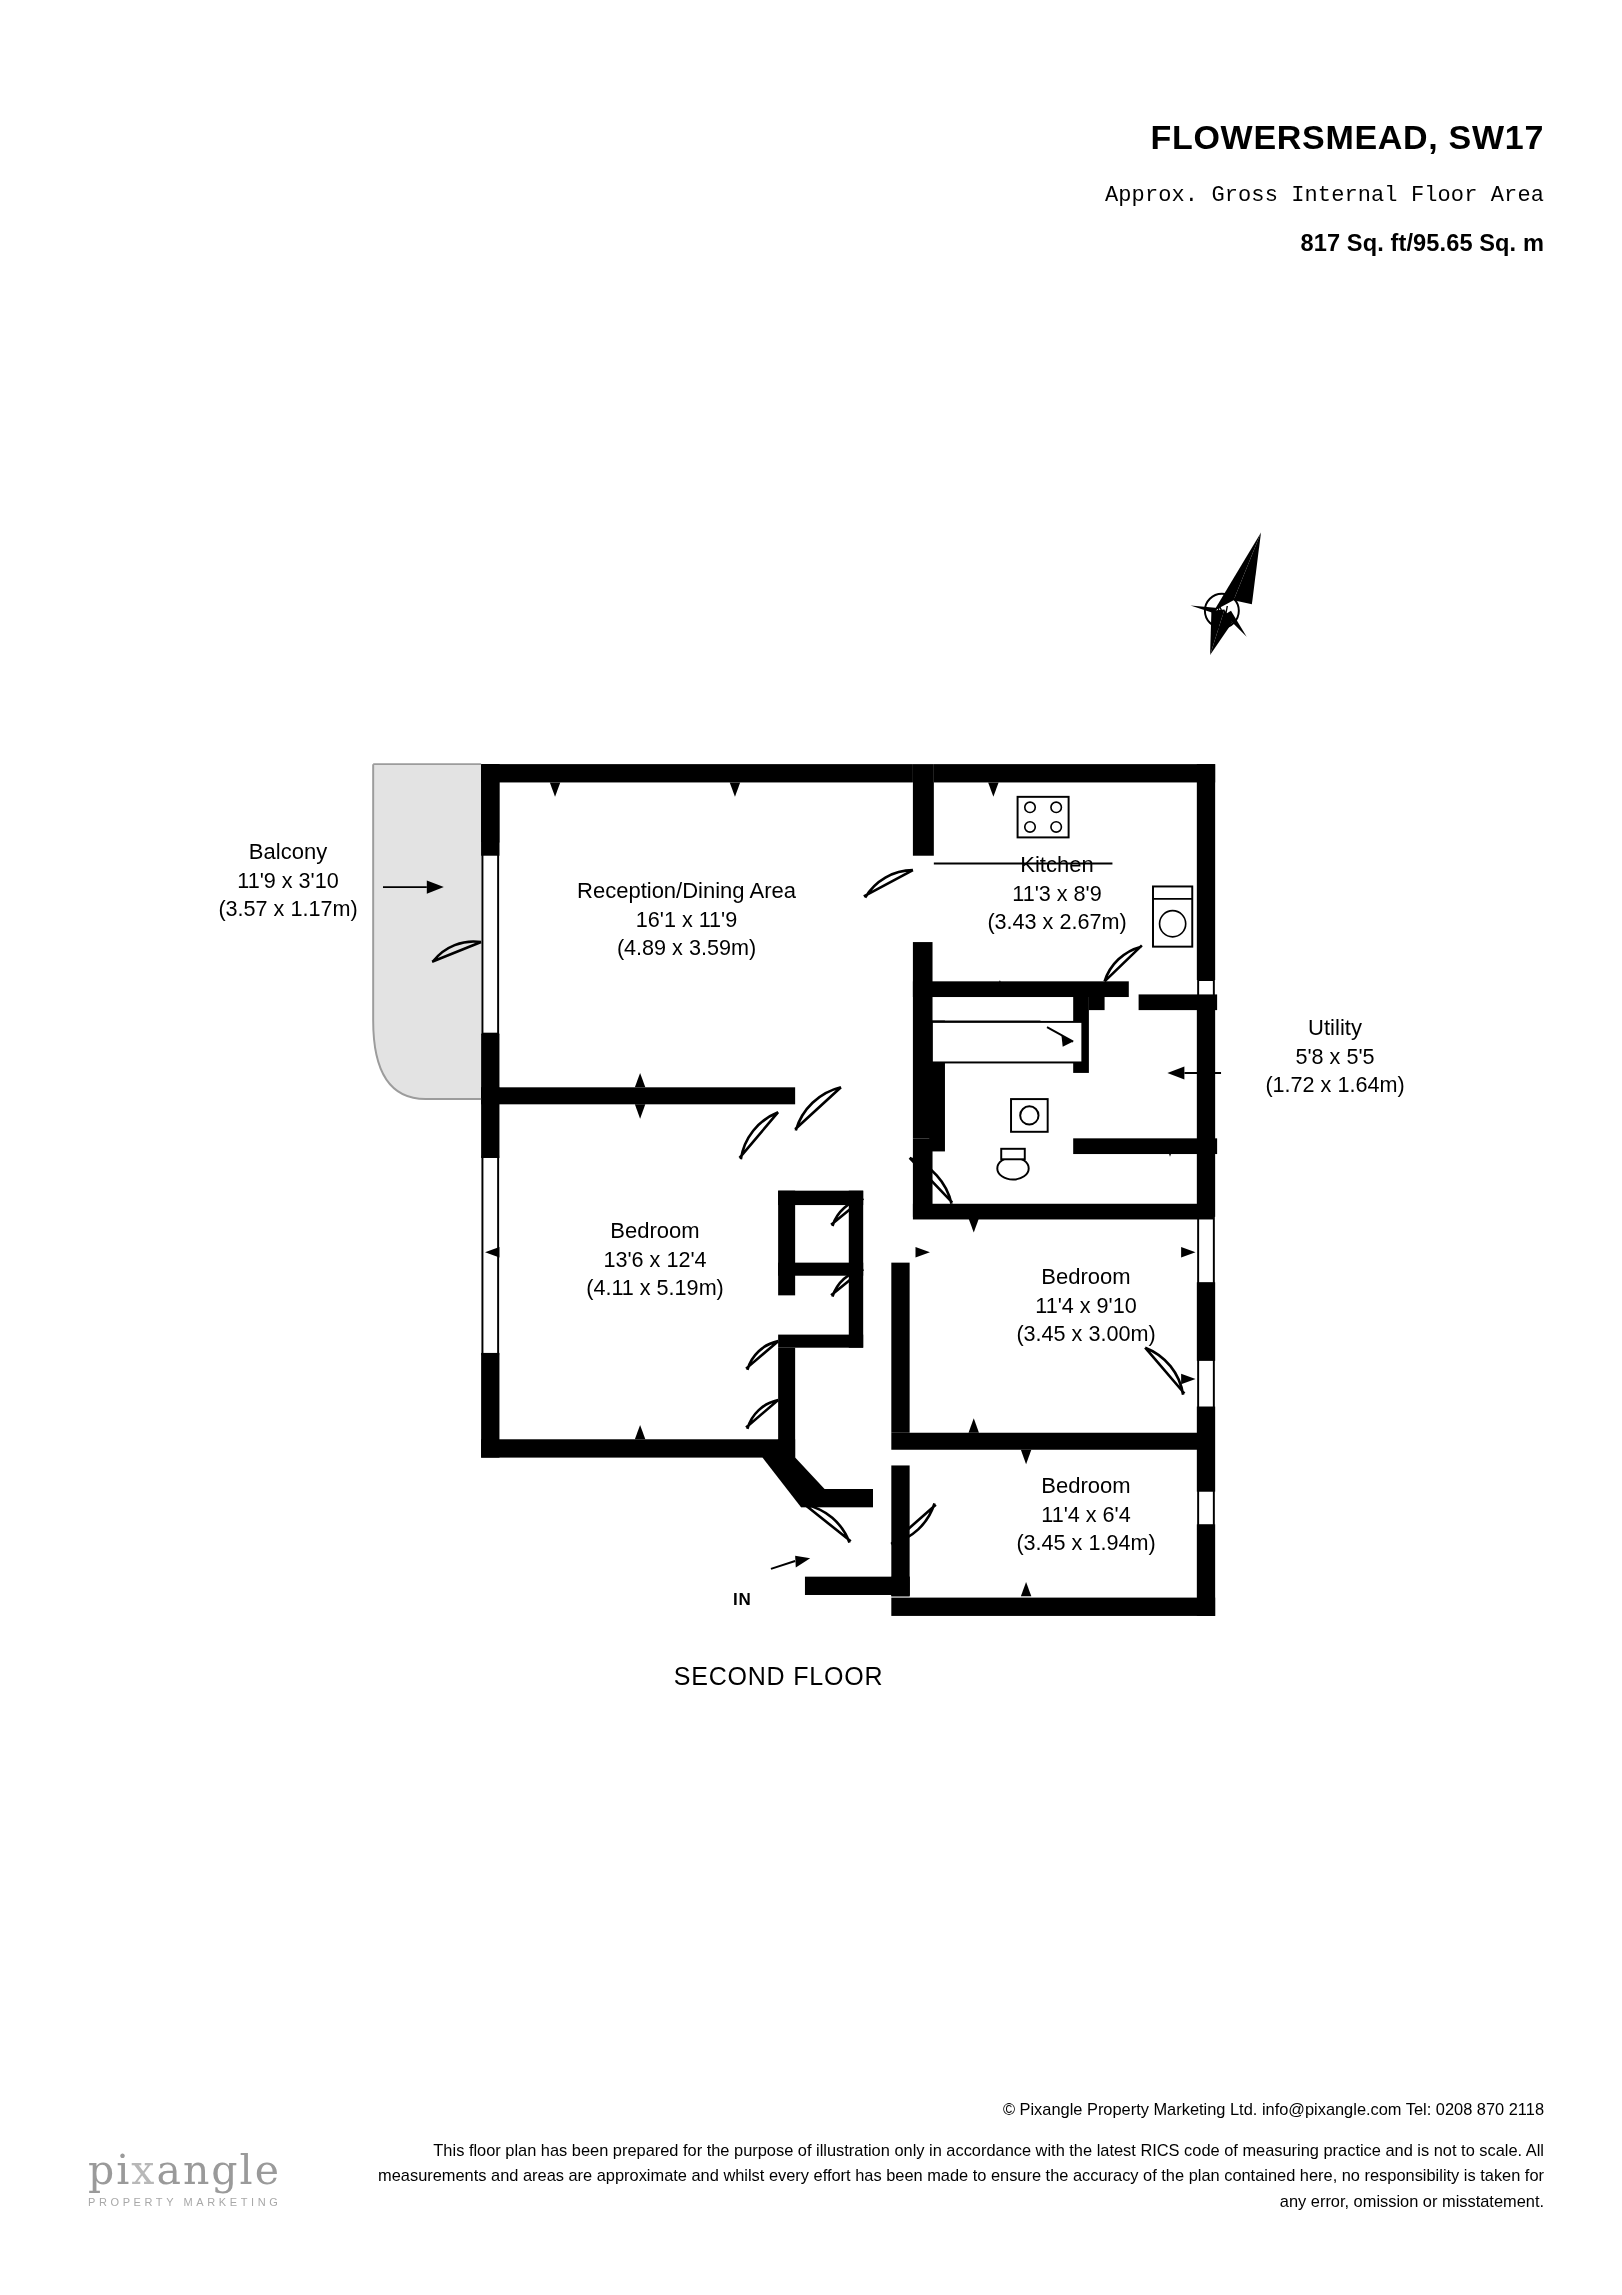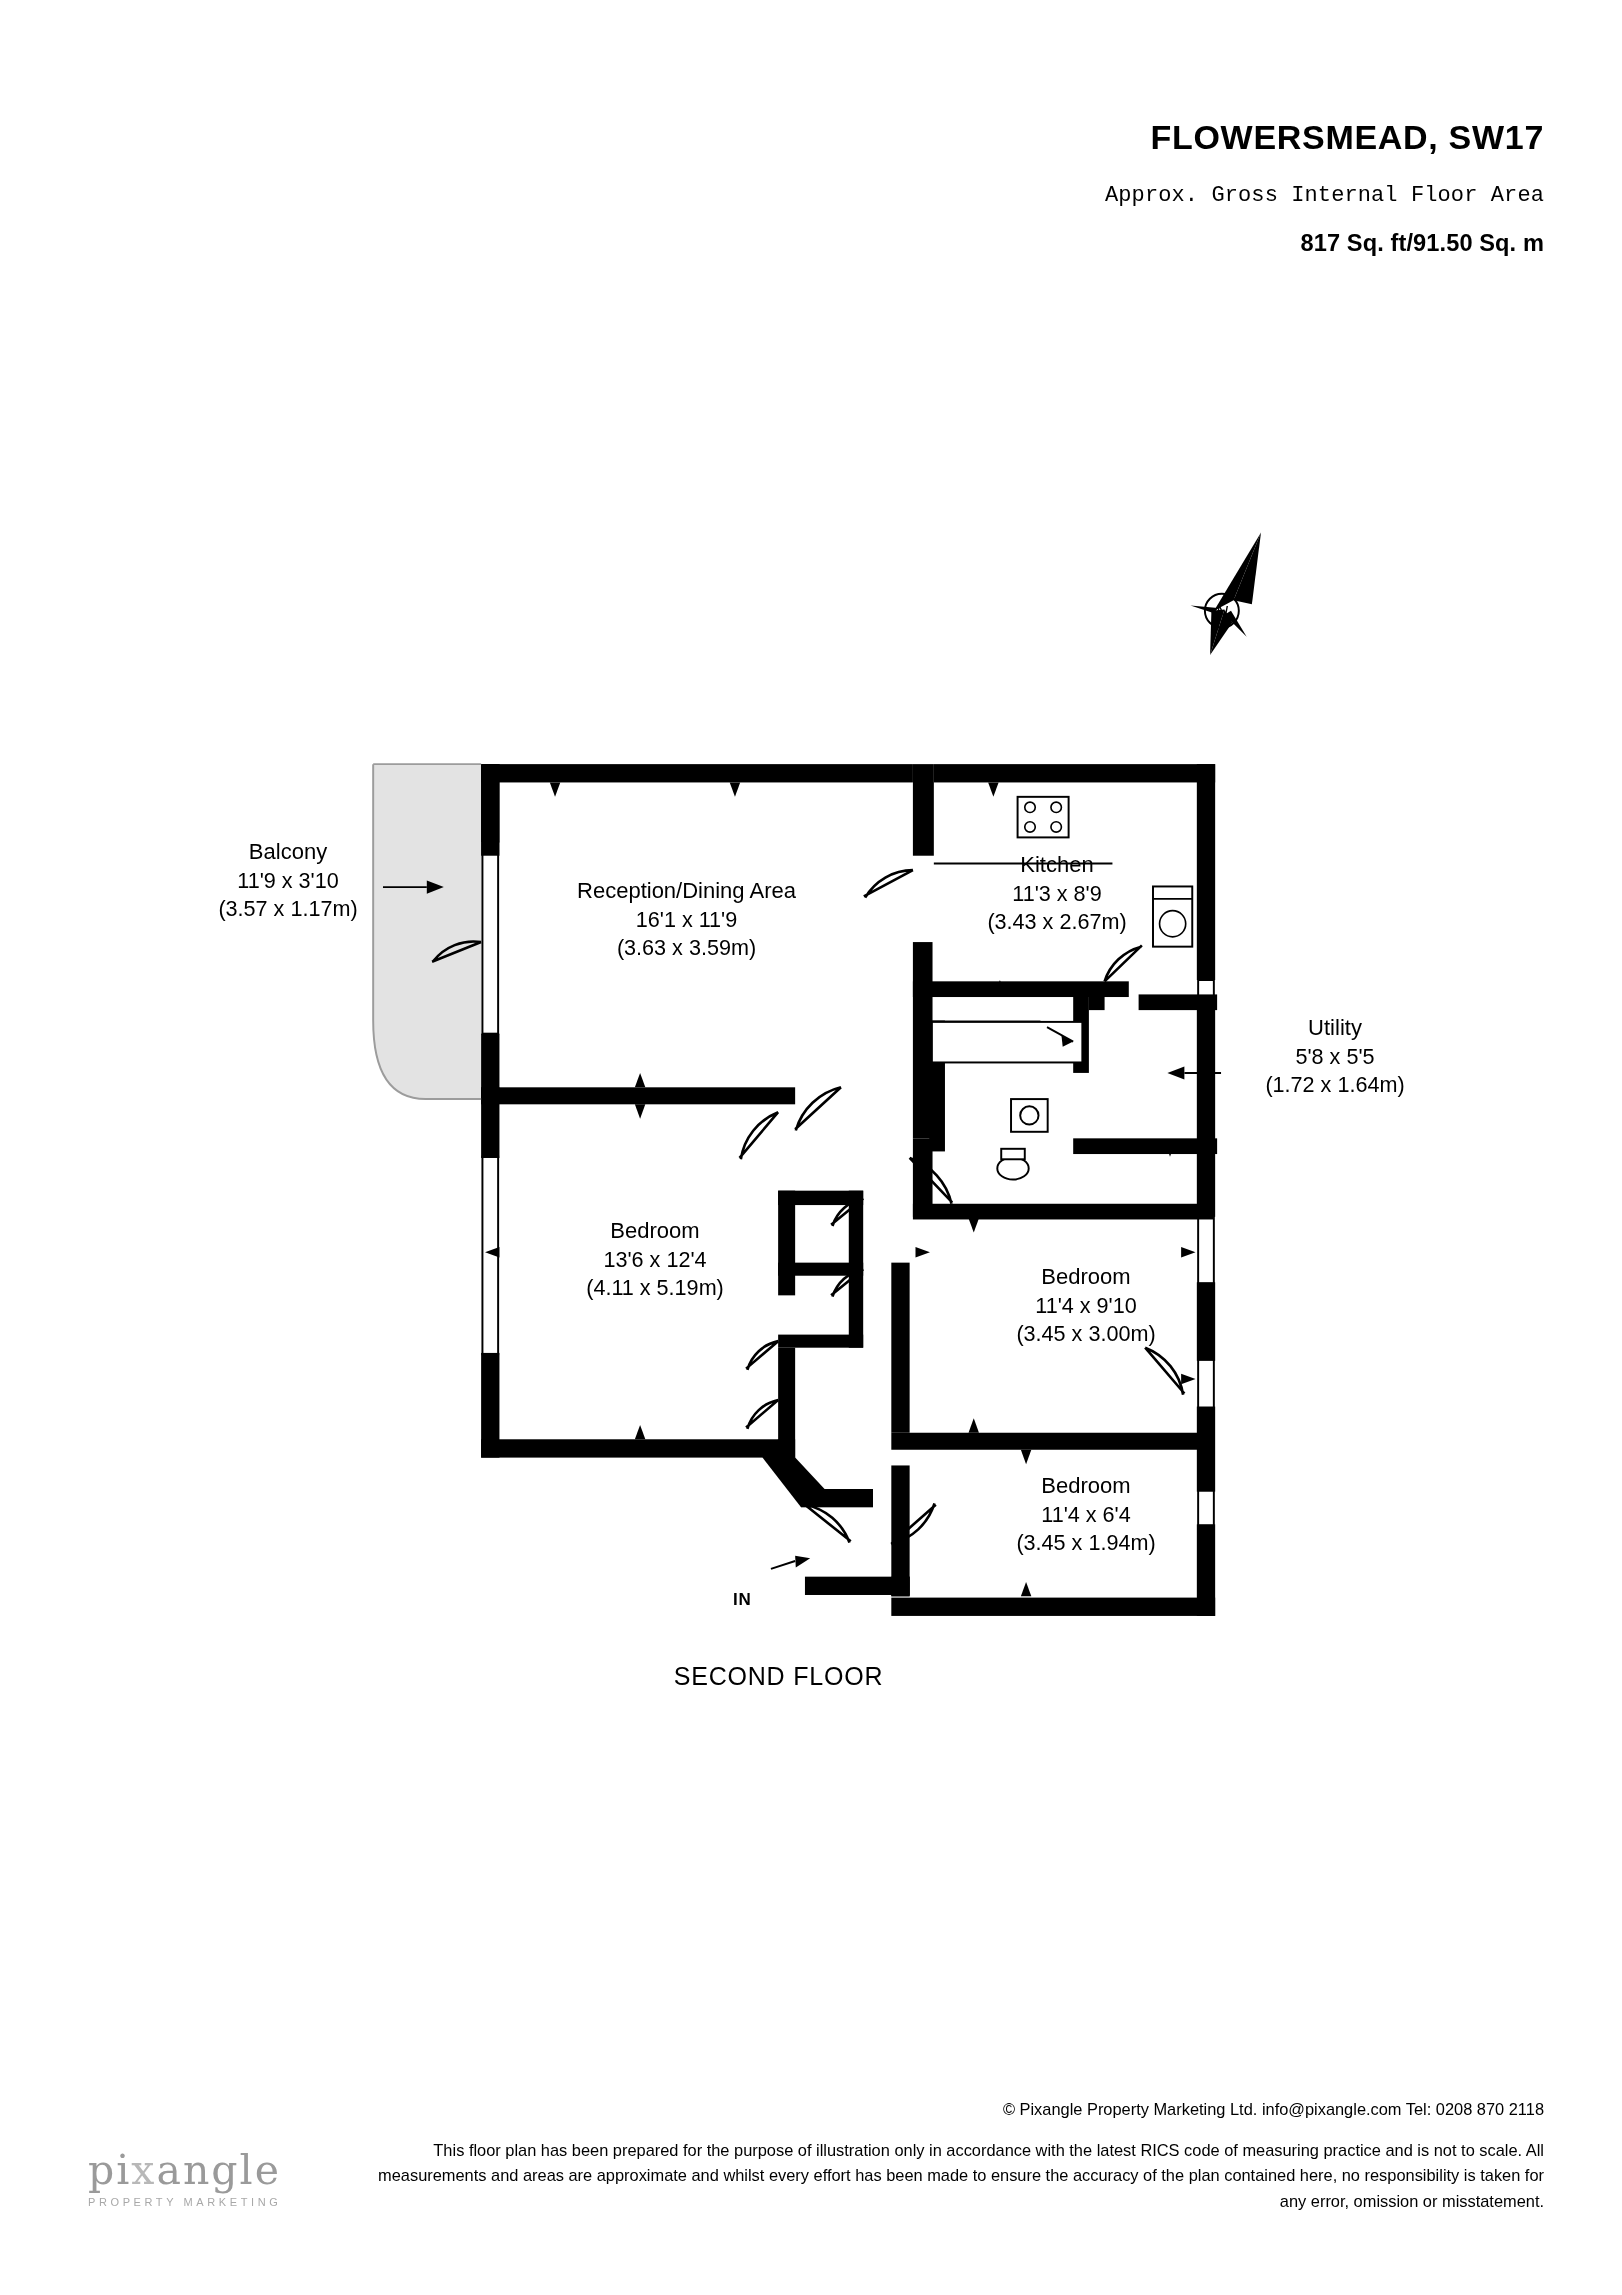--- a/index.html
+++ b/index.html
@@ -150,21 +150,21 @@
     color: #a8a8a8;
     margin-top: 5.2px;
   }
 </style>
 </head>
 <body>
 
 <div id="header">
   <div id="title">FLOWERSMEAD, SW17</div>
   <div id="subtitle">Approx. Gross Internal Floor Area</div>
-  <div id="area">817 Sq. ft/91.50 Sq. m</div>
+  <div id="area">817 Sq. ft/95.65 Sq. m</div>
 </div>
 
 <div id="compass">
   <svg width="124" height="157" viewBox="0 0 190 240">
 
     <polygon points="118,8 76,112 46,128" fill="#000"></polygon>
     <polygon points="118,8 76,112 104,118" fill="#000"></polygon>
 
     <polygon points="40,196 62,126 42,128" fill="#000"></polygon>
     <polygon points="40,196 62,126 74,146" fill="#000"></polygon>
@@ -351,21 +351,21 @@
 
 <div class="lbl" id="label-balcony">
   <span class="rn">Balcony</span>
   <span class="dim">11'9 x 3'10</span>
   <span class="dim">(3.57 x 1.17m)</span>
 </div>
 
 <div class="lbl" id="label-reception">
   <span class="rn">Reception/Dining Area</span>
   <span class="dim">16'1 x 11'9</span>
-  <span class="dim">(3.63 x 3.59m)</span>
+  <span class="dim">(4.89 x 3.59m)</span>
 </div>
 
 <div class="lbl" id="label-kitchen">
   <span class="rn">Kitchen</span>
   <span class="dim">11'3 x 8'9</span>
   <span class="dim">(3.43 x 2.67m)</span>
 </div>
 
 <div class="lbl" id="label-utility">
   <span class="rn">Utility</span>

